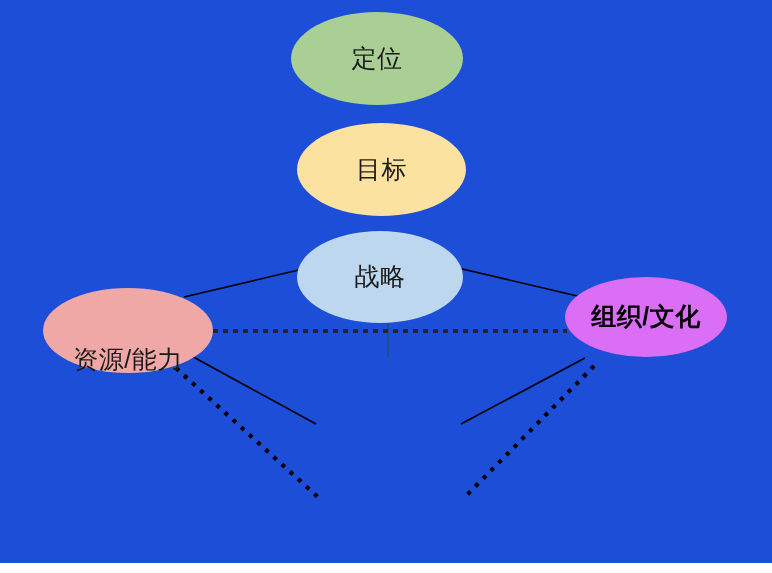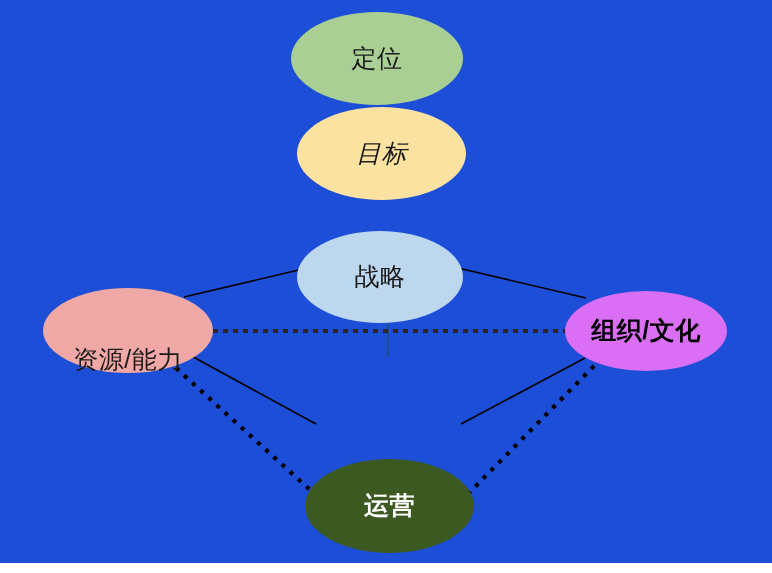--- a/index.html
+++ b/index.html
@@ -35,27 +35,27 @@
     text-align: center;
     line-height: 1.1;
     white-space: nowrap;
   }
   .node-label {
     display: block;
     letter-spacing: 0.5px;
   }
   .n-dingwei   { left: 291px; top: 12px;  width: 172px; height: 93px;
                  background: #a9cf95; }
-  .n-mubiao    { left: 297px; top: 107px; width: 169px; height: 93px;
-                 background: #fbe2a0; font-style: italic; }
+  .n-mubiao    { left: 297px; top: 123px; width: 169px; height: 93px;
+                 background: #fbe2a0; }
   .n-zhanlve   { left: 297px; top: 231px; width: 166px; height: 92px;
                  background: #bcd7ee; }
   .n-ziyuan    { left: 43px;  top: 288px; width: 170px; height: 85px;
                  background: #f0a8a6; align-items: flex-end; }
-  .n-zuzhi     { left: 565px; top: 291px; width: 162px; height: 80px;
+  .n-zuzhi     { left: 565px; top: 277px; width: 162px; height: 80px;
                  background: #da6ef5; }
   .n-yingxiao  { left: 302px; top: 358px; width: 170px; height: 92px;
                  background: #f0ab75; }
   .n-yunying   { left: 305px; top: 459px; width: 169px; height: 94px;
                  background: #3d5922; }
 
   .lbl-dark    { color: #1a1a1a; font-size: 25px; font-weight: 400; }
   .lbl-dark-b  { color: #000000; font-size: 25px; font-weight: 700; }
   .lbl-light-b { color: #ffffff; font-size: 25px; font-weight: 700; }
 </style>
@@ -97,17 +97,14 @@
 
   <div class="node n-ziyuan">
     <span class="node-label lbl-dark">资源/能力</span>
   </div>
 
   <div class="node n-zuzhi">
     <span class="node-label lbl-dark-b">组织/文化</span>
   </div>
 
 
-  <div class="node n-yunying">
-    <span class="node-label lbl-light-b">运营</span>
-  </div>
 
 </div>
 
 </body></html>

